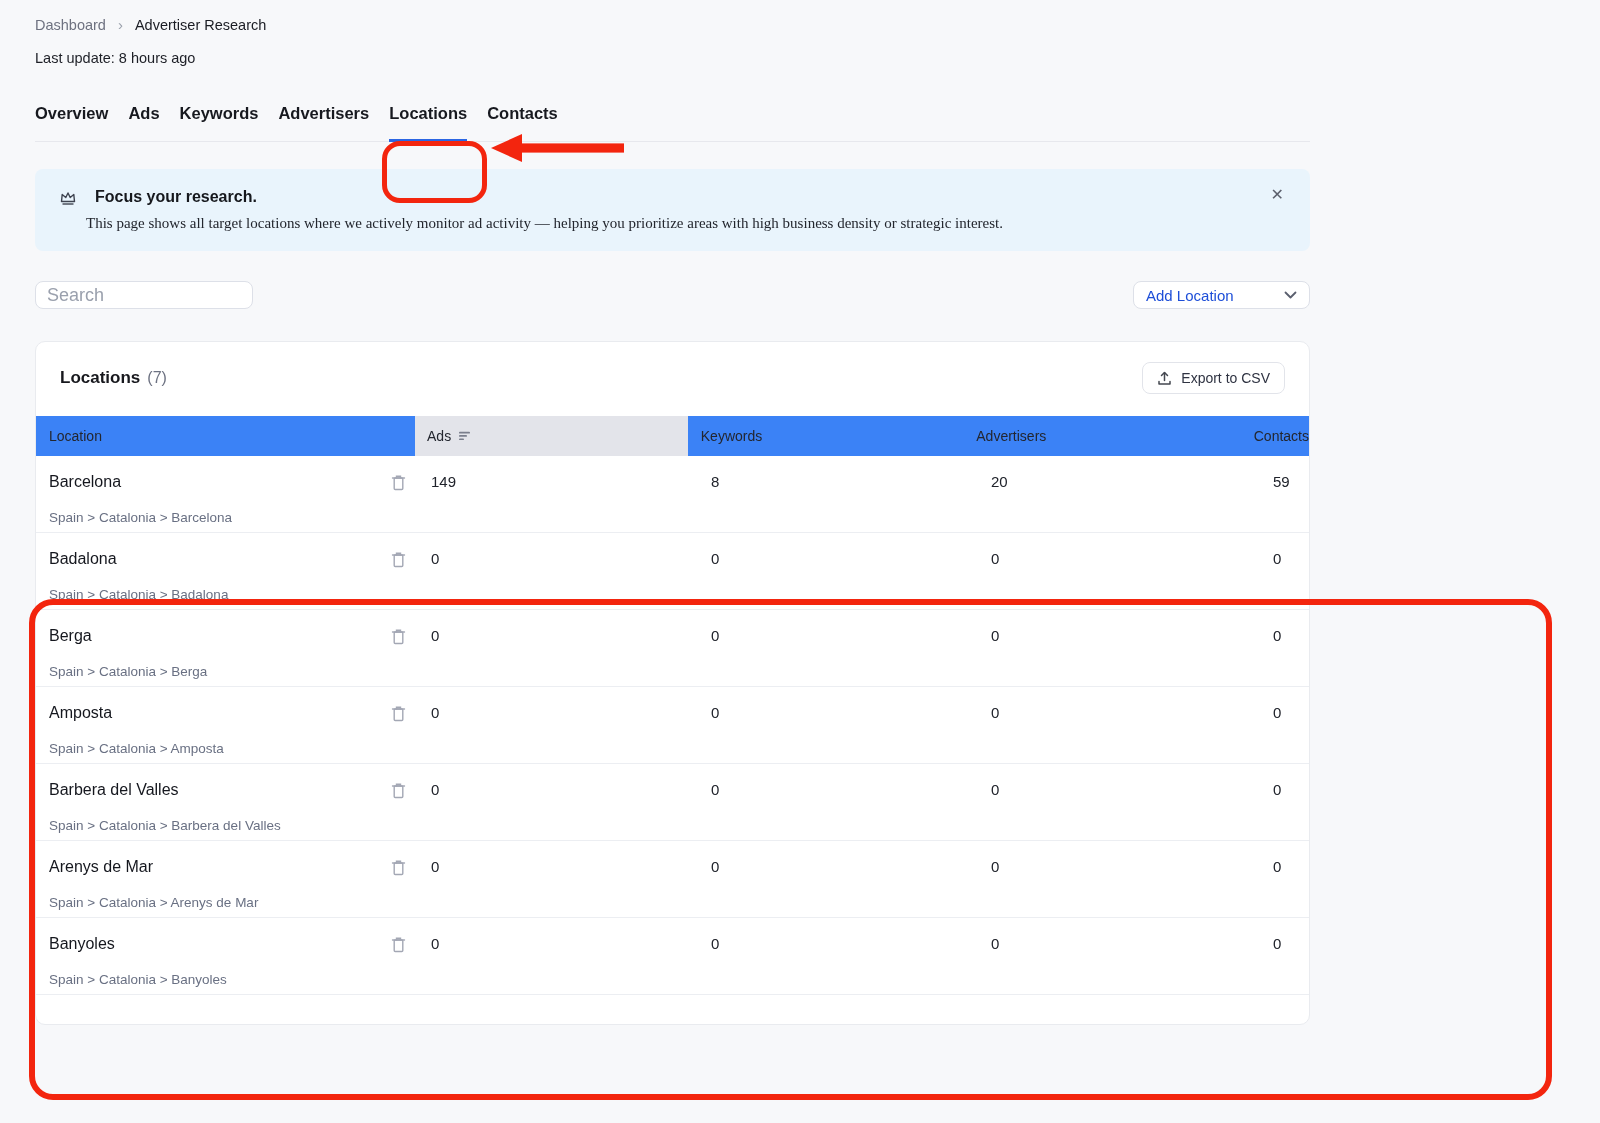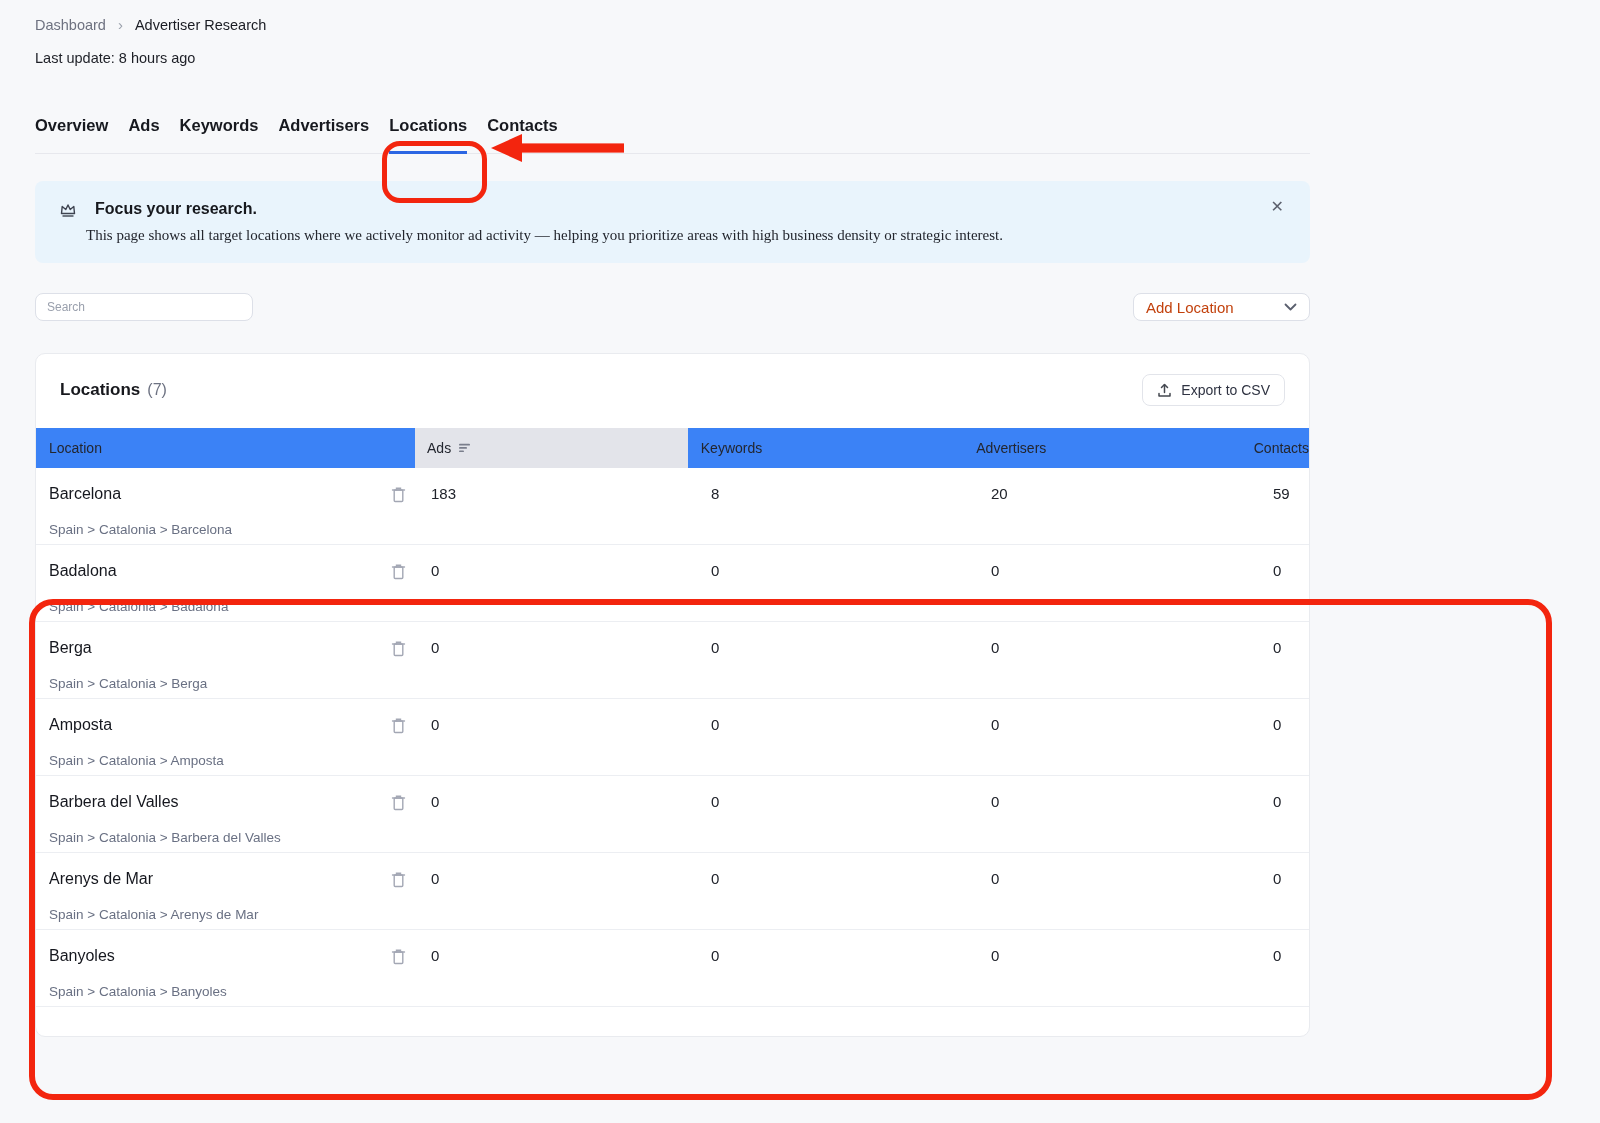--- a/index.html
+++ b/index.html
@@ -31,45 +31,45 @@
     background:#f1f2f5; border:1px solid #e3e5ea; border-radius:8px;
     height:31px; padding:0 16px; font-size:15px; color:#33363f;
     font-family:inherit; cursor:pointer; display:flex; align-items:center; gap:7px;
   }
   .gear-btn { width:40px; justify-content:center; padding:0; font-size:19px; color:#4a4e5a;
     font-family:"DejaVu Sans", sans-serif; }
 
   .last-update { margin-top:17px; font-size:14.5px; color:#1d1f26; }
 
   
-  .tabs { margin-top:50px; display:flex; gap:20px; border-bottom:1px solid #e7e8ed;align-items:flex-end; }
+  .tabs { margin-top:38px; display:flex; gap:20px; border-bottom:1px solid #e7e8ed;align-items:flex-end; }
   .tab { font-size:16.5px; font-weight:600; color:#17191f; padding-bottom:16px; cursor:pointer;
     border-bottom:3.5px solid transparent; margin-bottom:-1px; }
   .tab.active { border-bottom-color:#2b66e3; }
 
   
   .banner { margin-top:27px; background:#e9f4fc; border-radius:8px; padding:19px 24px; position:relative; }
   .banner-head { display:flex; align-items:center; gap:18px; }
   .banner-title { font-size:16px; font-weight:700; color:#16181d; }
   .banner-body { margin:9px 0 0 27px; font-size:15px; color:#23262e;font-family:Liberation Serif, serif; }
   .banner-close { position:absolute; right:26px; top:16px; background:none; border:none;
     font-size:16px; color:#5c606d; cursor:pointer; font-family:"DejaVu Sans", sans-serif; }
   .crown-svg { stroke:#3e4350; fill:none; stroke-width:1.4; stroke-linejoin:round; }
 
   
   .controls { margin-top:30px; display:flex; justify-content:space-between; align-items:center; }
   .search-input {
     width:218px; height:28px; border:1px solid #dde0e8; border-radius:8px; background:#fff;
-    padding:0 11px; font-size:12px; font-family:inherit; color:#33363f; outline:none;
+    padding:0 11px; font-size:18px; font-family:inherit; color:#33363f; outline:none;
   }
   .search-input::placeholder { color:#9aa0ad; }
   .add-location {
     width:177px; height:28px; border:1px solid #dde0e8; border-radius:8px; background:#fff;
     display:flex; align-items:center; justify-content:space-between; padding:0 12px;
-    font-size:15px; color:#c2410c; font-family:inherit; cursor:pointer;
+    font-size:15px; color:#1d4ed8; font-family:inherit; cursor:pointer;
   }
   .chev-svg { stroke:#5a5f6e; fill:none; stroke-width:1.8; stroke-linecap:round; stroke-linejoin:round; }
 
   
   .card { margin-top:32px; background:#fff; border:1px solid #e9ebef; border-radius:10px;
     overflow:hidden; height:684px; }
   .panel-header { height:44px; margin-top:14px; padding:0 24px; display:flex;
     justify-content:space-between; align-items:center; }
   .panel-title-wrap { display:flex; align-items:baseline; gap:7px; }
   .panel-title { font-size:17px; font-weight:700; color:#17181d; }
@@ -200,21 +200,21 @@
     <div class="tbody">
         <div class="trow">
     <div><span class="loc-name">Barcelona</span></div>
     <button class="trash-btn">
       <svg class="trash-svg" width="15" height="17" viewBox="0 0 15 17">
         <rect x="3.2" y="4" width="8.6" height="11.5" rx="1"></rect>
         <path d="M1.5 4 H13.5"></path>
               <path d="M5.5 4 V2.2 H9.5 V4"></path>
       </svg>
     </button>
-    <div class="val">183</div>
+    <div class="val">149</div>
     <div class="val">8</div>
     <div class="val">20</div>
     <div class="val">59</div>
     <div class="loc-path">Spain &gt; Catalonia &gt; Barcelona</div>
   </div>
         <div class="trow">
     <div><span class="loc-name">Badalona</span></div>
     <button class="trash-btn">
       <svg class="trash-svg" width="15" height="17" viewBox="0 0 15 17">
         <rect x="3.2" y="4" width="8.6" height="11.5" rx="1"></rect>

